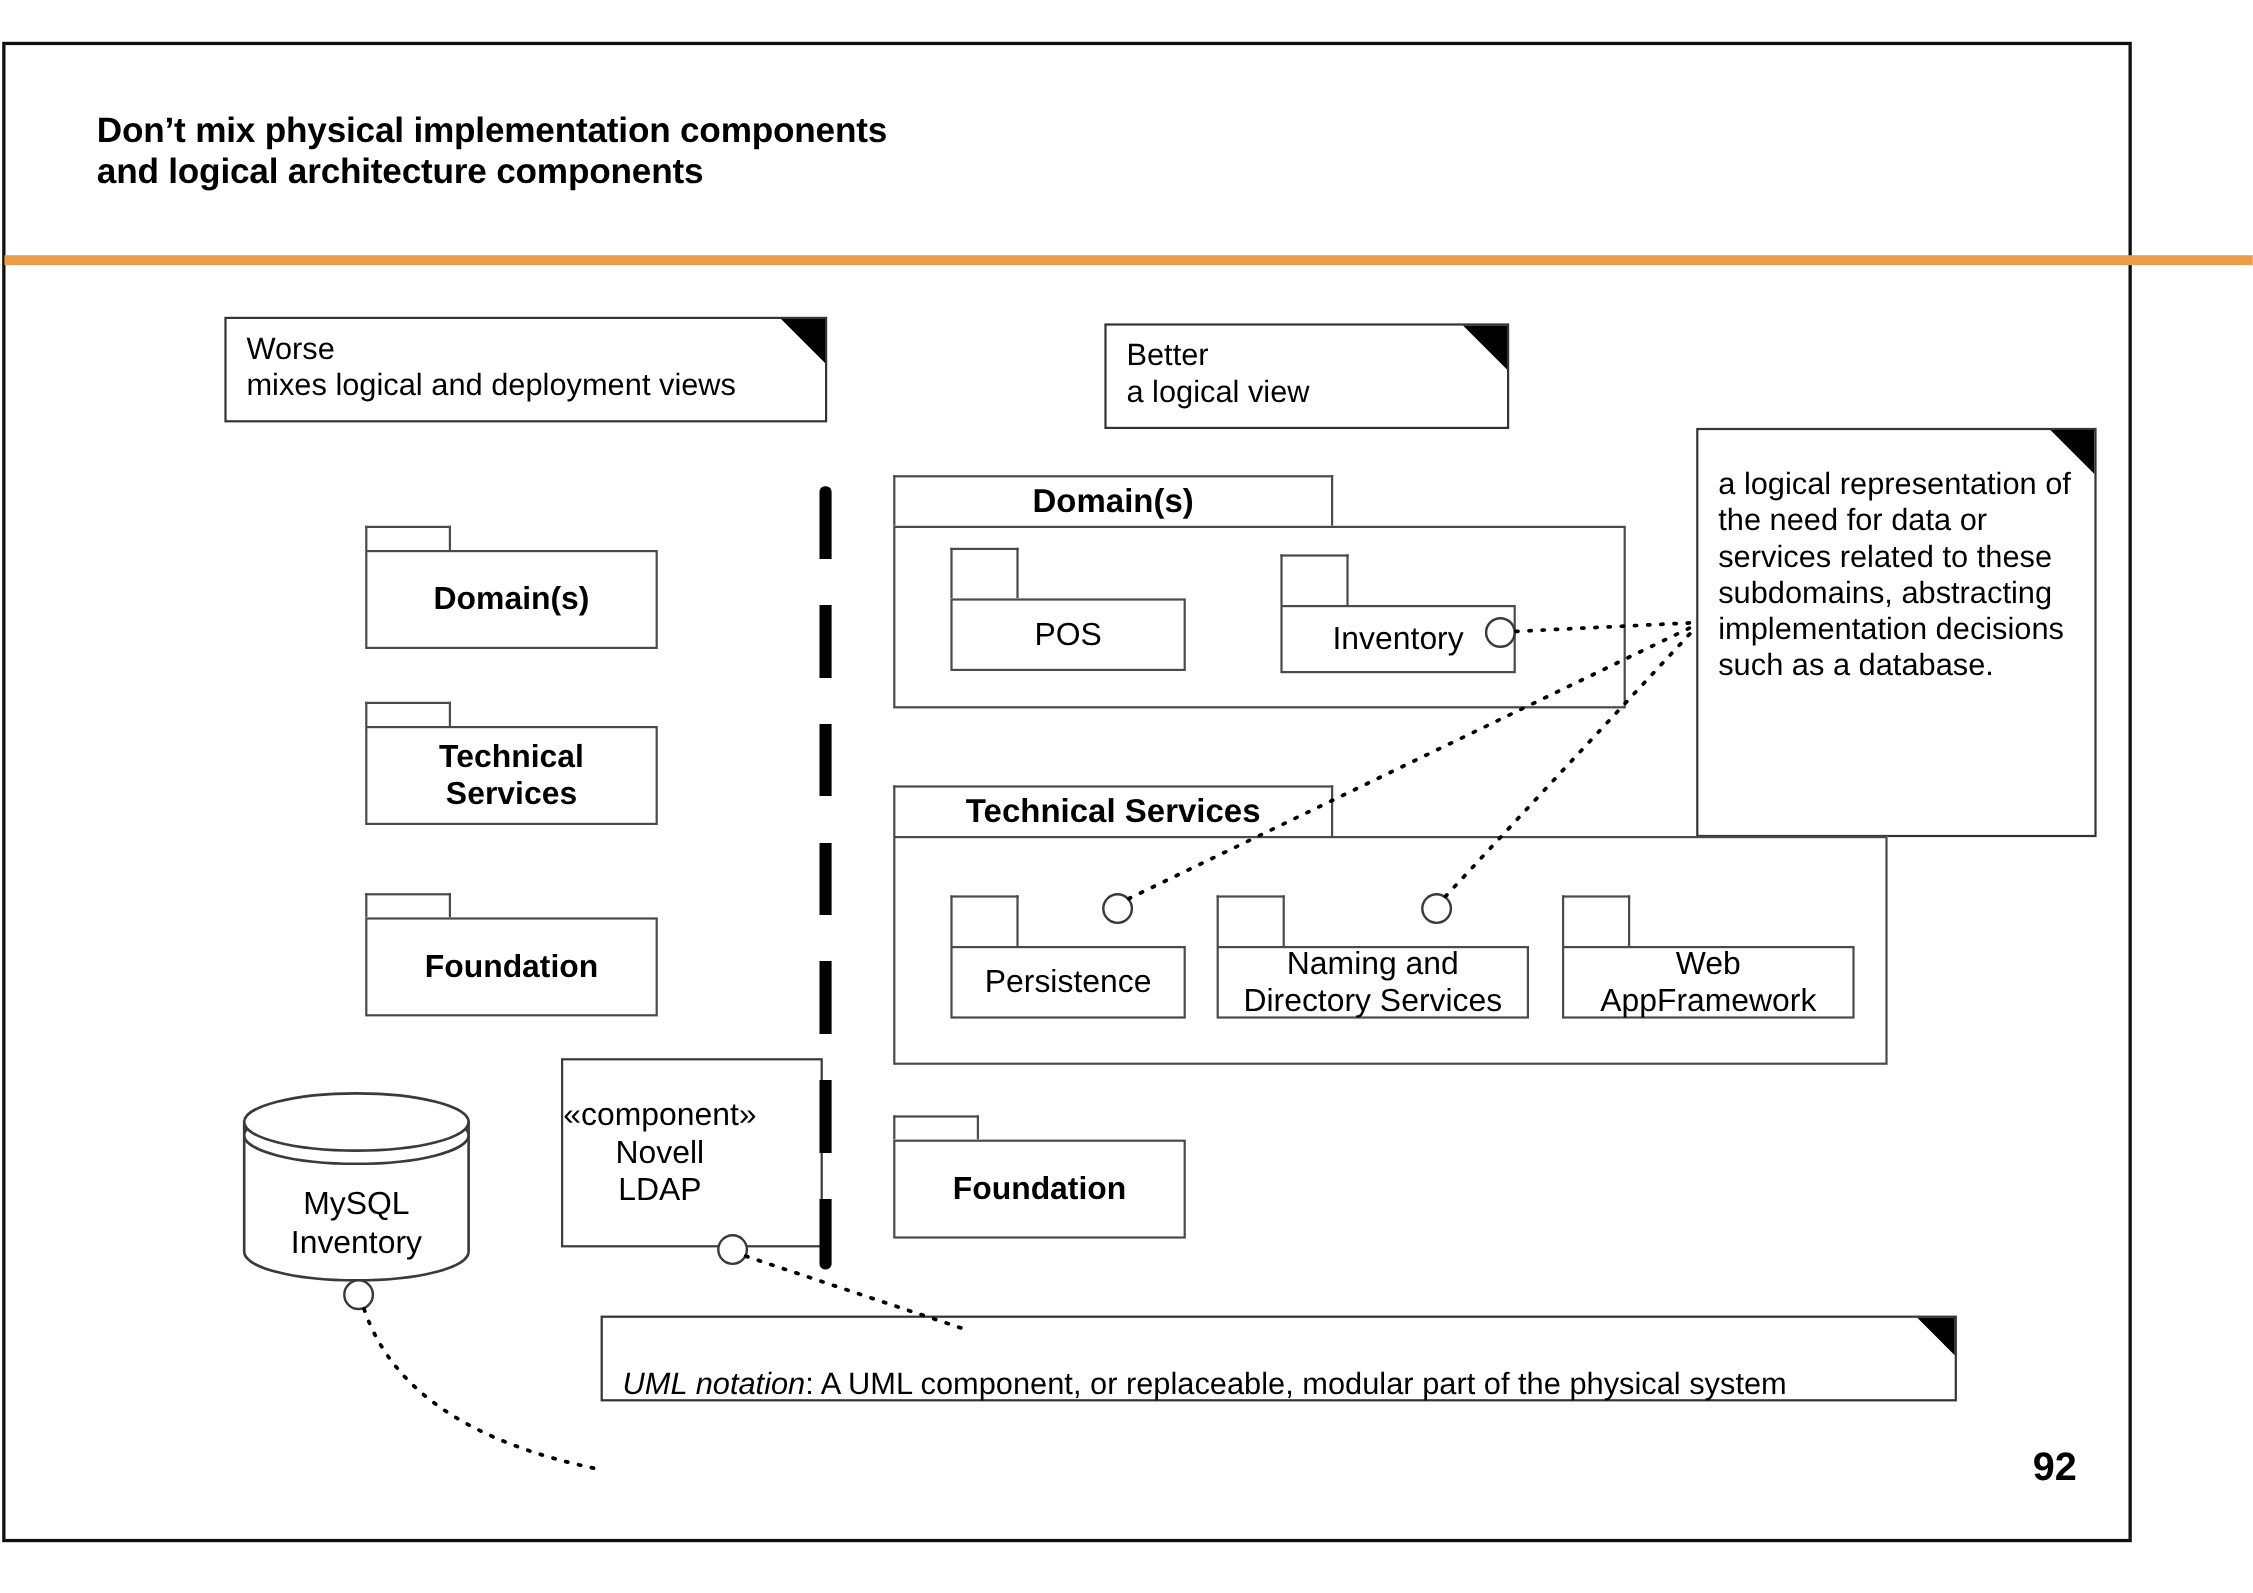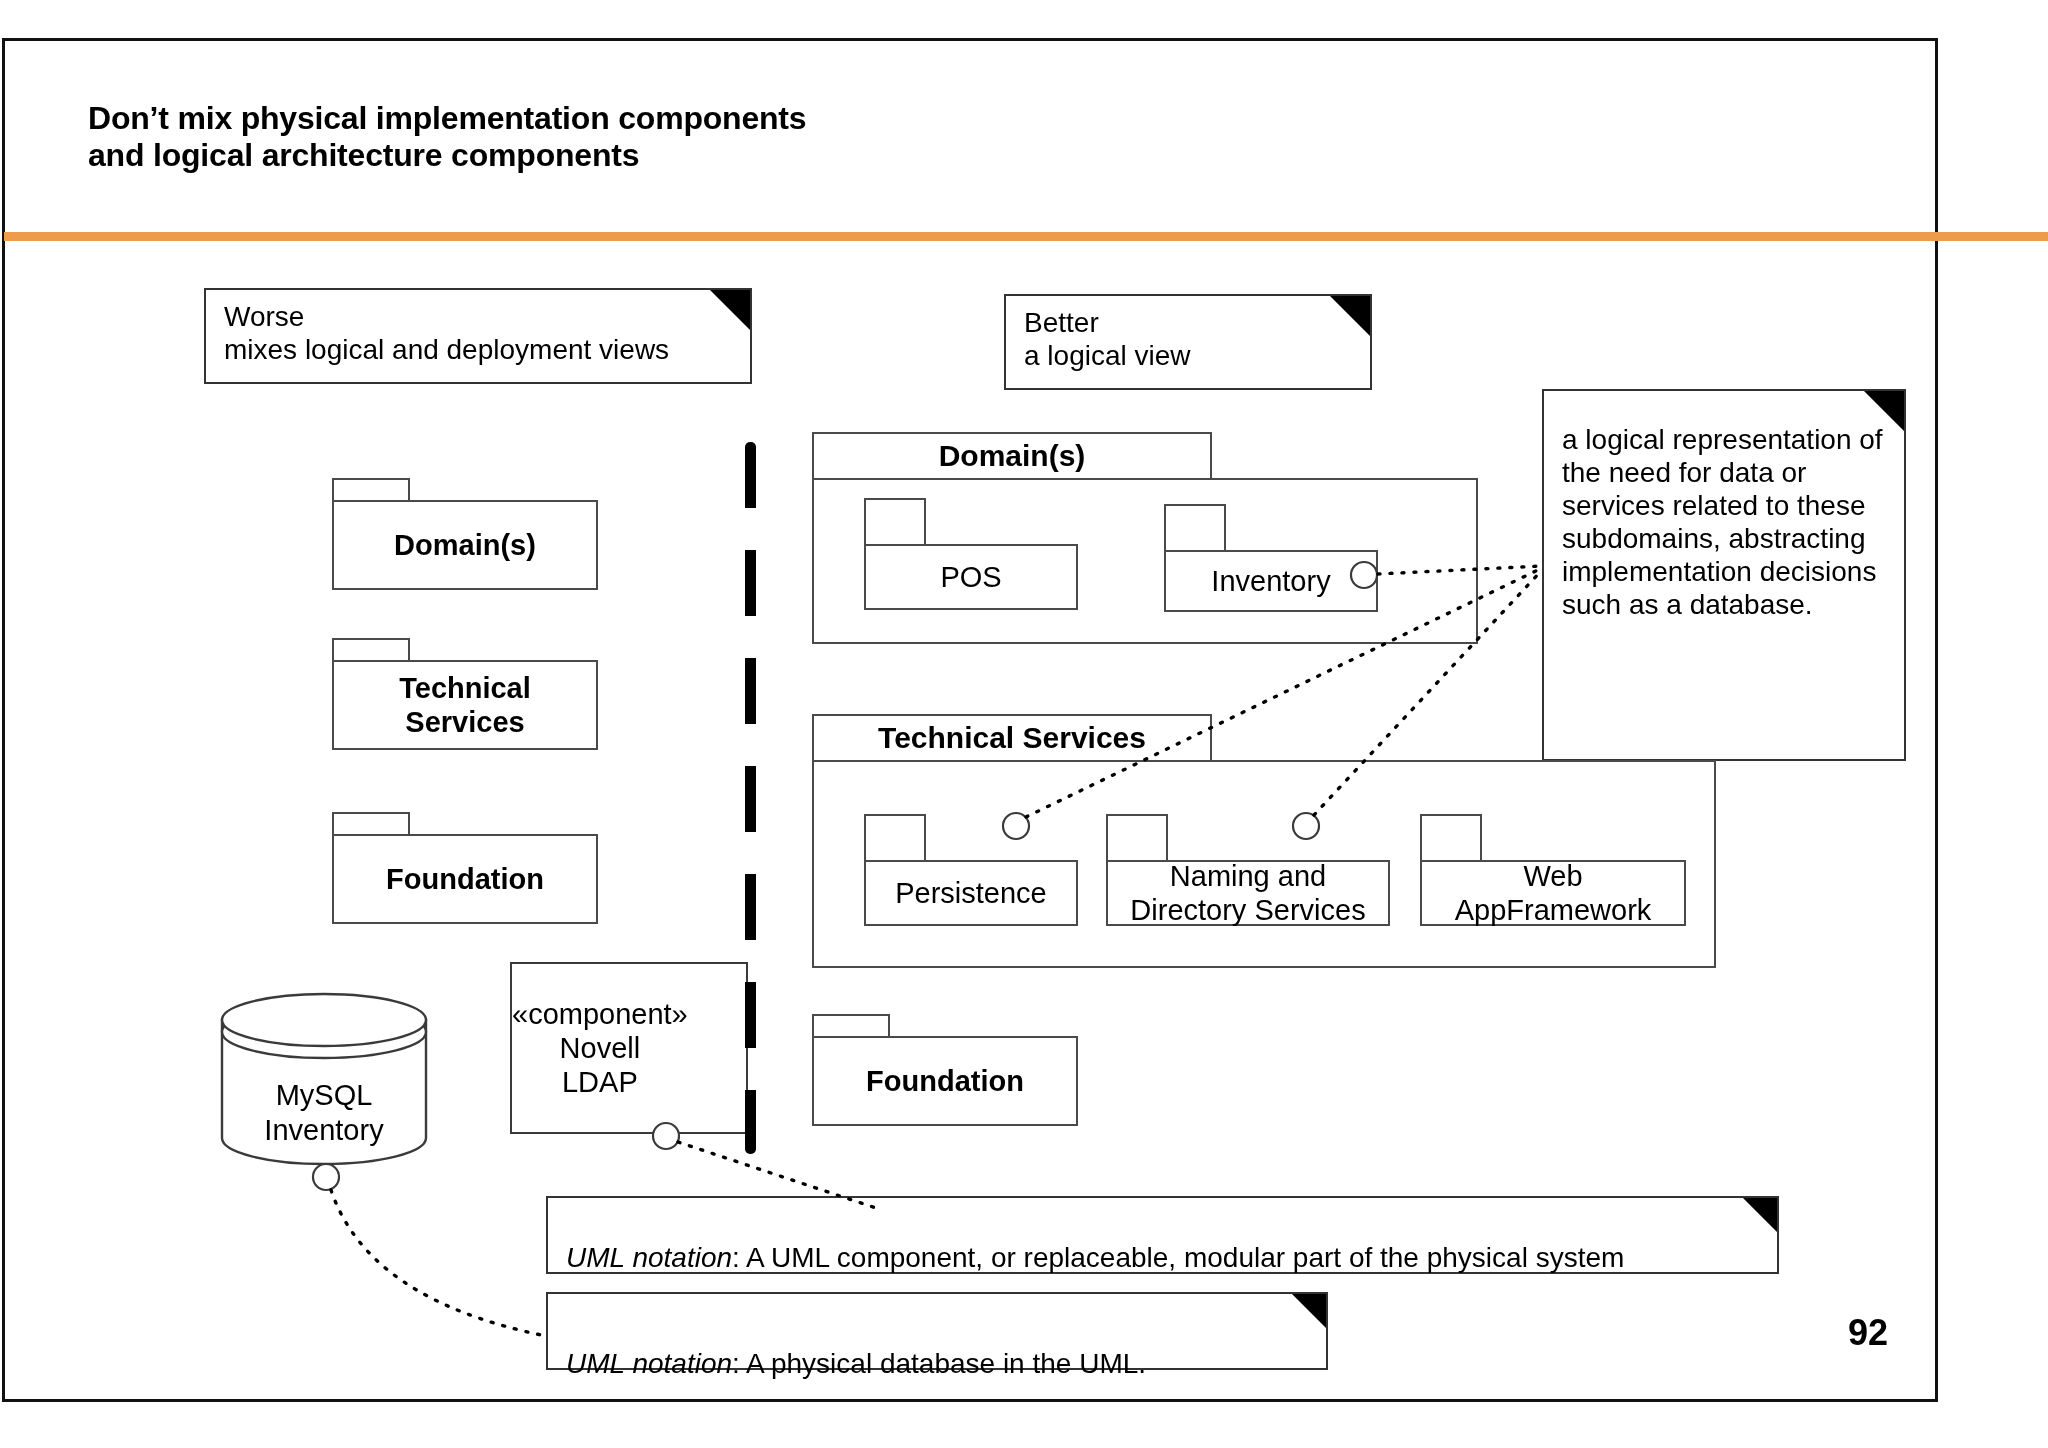--- a/index.html
+++ b/index.html
@@ -322,26 +322,20 @@
     </div>
   </div>
 
   <div class="note" style="left:546px; top:1196px; width:1233px; height:78px;">
     <div class="dogear dogear-sm"></div>
     <div class="note-text" style="">
       <span class="note-ital">UML notation</span><span>: A UML component, or replaceable, modular part of the physical system</span>
     </div>
   </div>
 
-  <div class="note" style="left:546px; top:1292px; width:782px; height:78px;">
-    <div class="dogear dogear-sm"></div>
-    <div class="note-text" style="padding-top:20px;">
-      <span class="note-ital">UML notation</span><span>: A physical database in the UML.</span>
-    </div>
-  </div>
 
   <svg id="connectors">
 
     <circle cx="1364" cy="575" r="13" fill="#ffffff" stroke="#3a3a3a" stroke-width="2.2"></circle>
     <line x1="1378" y1="574" x2="1542" y2="566" stroke="#000000" stroke-width="3.4" stroke-dasharray="2 10" stroke-linecap="round"></line>
 
     <circle cx="1016" cy="826" r="13" fill="#ffffff" stroke="#3a3a3a" stroke-width="2.2"></circle>
     <line x1="1026" y1="817" x2="1542" y2="568" stroke="#000000" stroke-width="3.4" stroke-dasharray="2 10" stroke-linecap="round"></line>
 
     <circle cx="1306" cy="826" r="13" fill="#ffffff" stroke="#3a3a3a" stroke-width="2.2"></circle>

